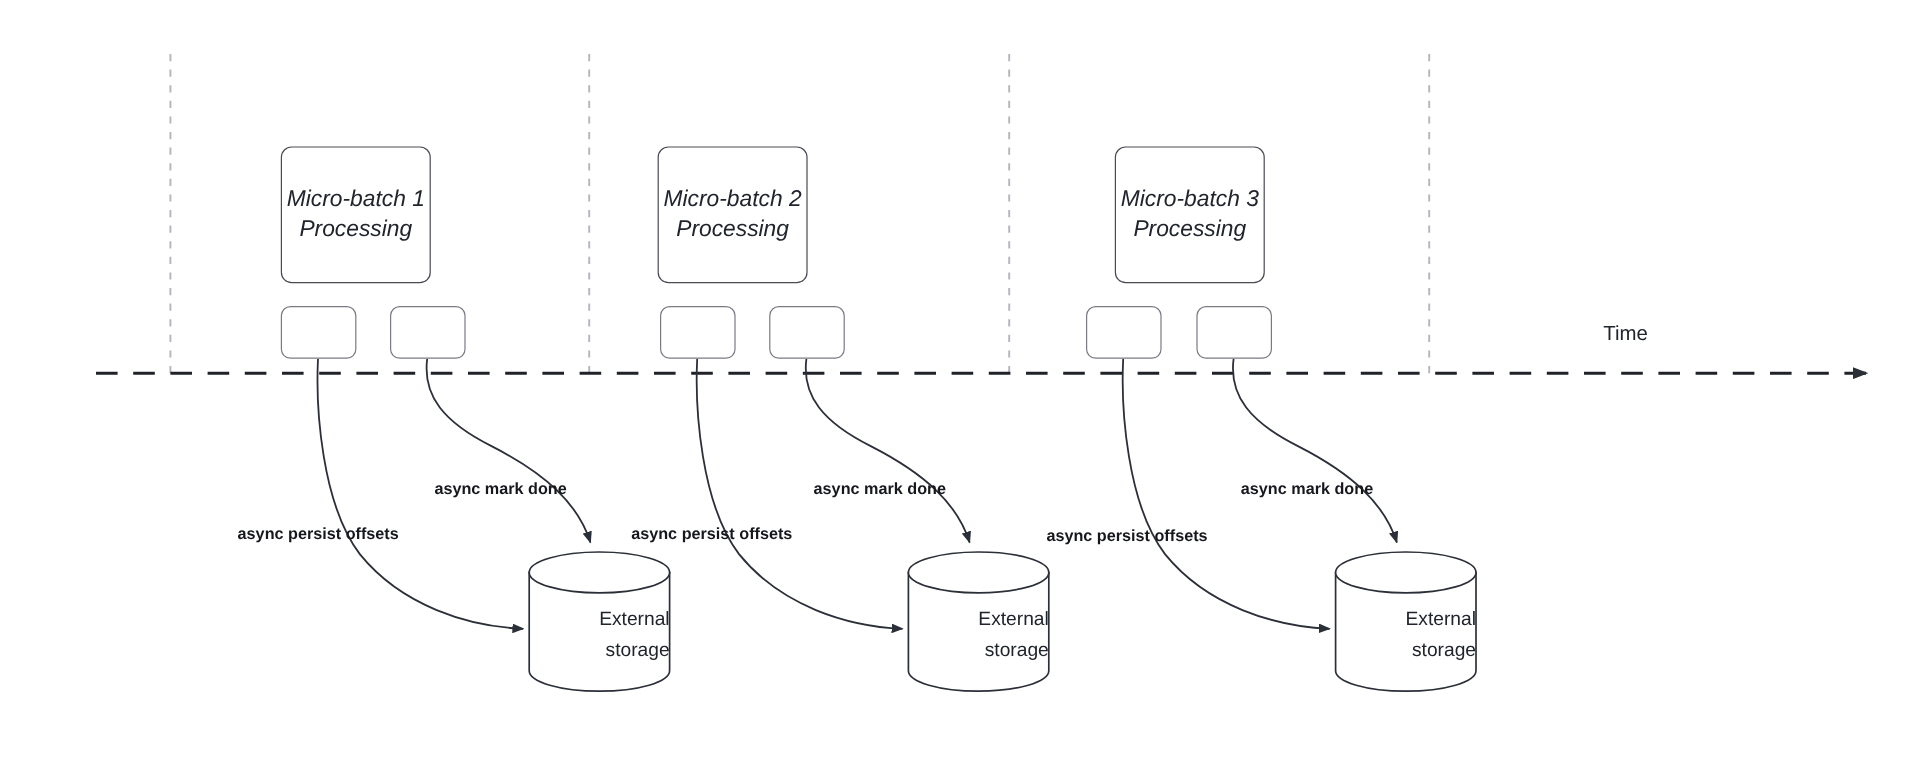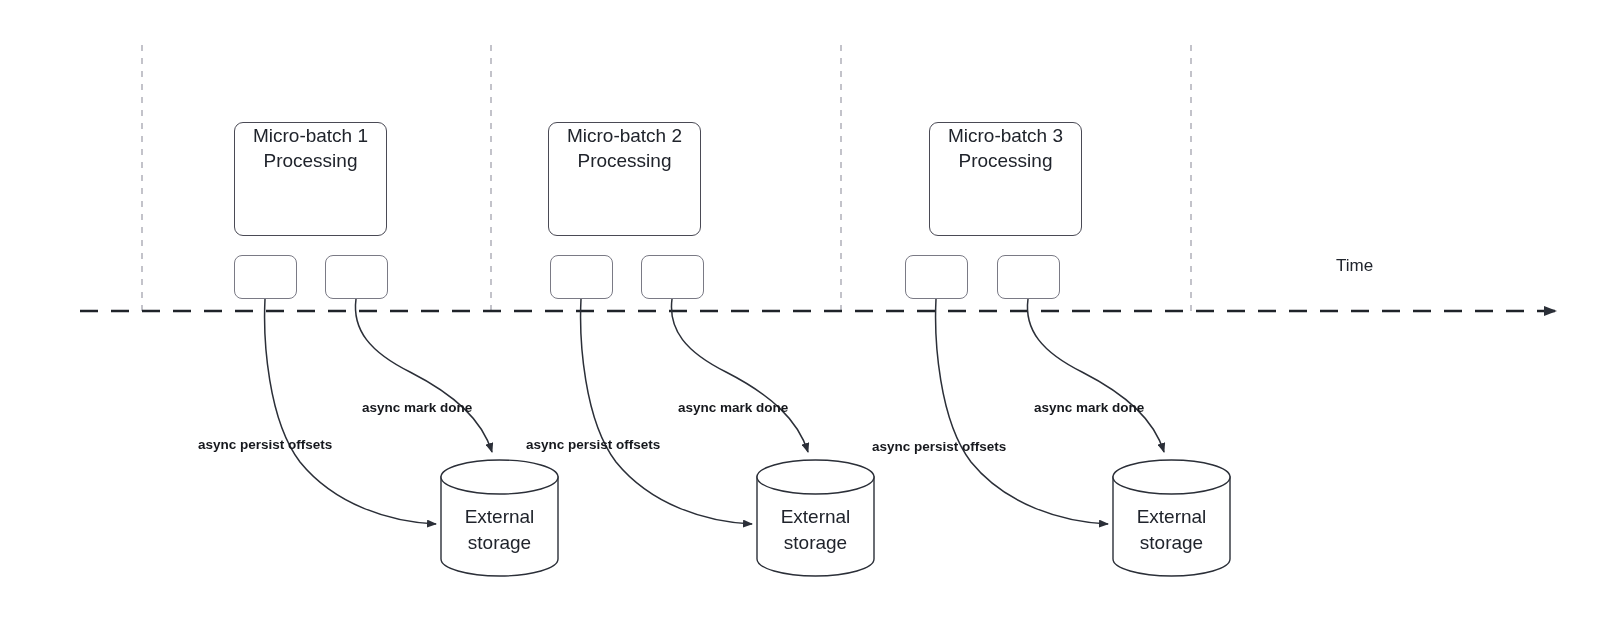--- a/index.html
+++ b/index.html
@@ -19,28 +19,30 @@
   }
   #svg-layer {
     position: absolute;
     left: 0;
     top: 0;
     width: 1600px;
     height: 642px;
   }
   .batch-box {
     position: absolute;
-    width: 153px;
+    width: 125px;
     height: 114px;
     border: 1px solid #4a4a55;
     border-radius: 9px;
     background: #ffffff;
     box-sizing: border-box;
     display: flex;
+    align-items: center;
     justify-content: center;
+    font-style: italic;
   }
   .batch-label {
     font-size: 19px;
     line-height: 25px;
     color: #20242c;
     text-align: center;
     white-space: pre-line;
   }
   .small-box {
     position: absolute;
@@ -54,22 +56,22 @@
   .cyl {
     position: absolute;
     width: 117px;
     height: 115px;
   }
   .cyl-label {
     position: absolute;
     left: 0;
     top: 42px;
     width: 117px;
-    text-align: center;
-    font-size: 19px;
+    text-align: right;
+    font-size: 16px;
     line-height: 26px;
     color: #20242c;
     white-space: pre-line;
     pointer-events: none;
   }
   .edge-label {
     position: absolute;
     font-size: 13.5px;
     font-weight: bold;
     color: #16181d;
@@ -170,15 +172,15 @@
   </div>
   <div class="small-box" style="left:905px; top:255px;"></div>
   <div class="small-box" style="left:997px; top:255px;"></div>
   <div class="edge-label" style="left:1034px; top:372px;">async mark done</div>
   <div class="edge-label" style="left:872px; top:411px;">async persist offsets</div>
   <div class="cyl" style="left:1113px; top:462px;">
     <div class="cyl-label">External
 storage</div>
   </div>
 
-  <div class="time-label" style="left:1336px; top:256px;">Time</div>
+  <div class="time-label" style="left:1336px; top:268px;">Time</div>
 
 </div>
 
 </body></html>

